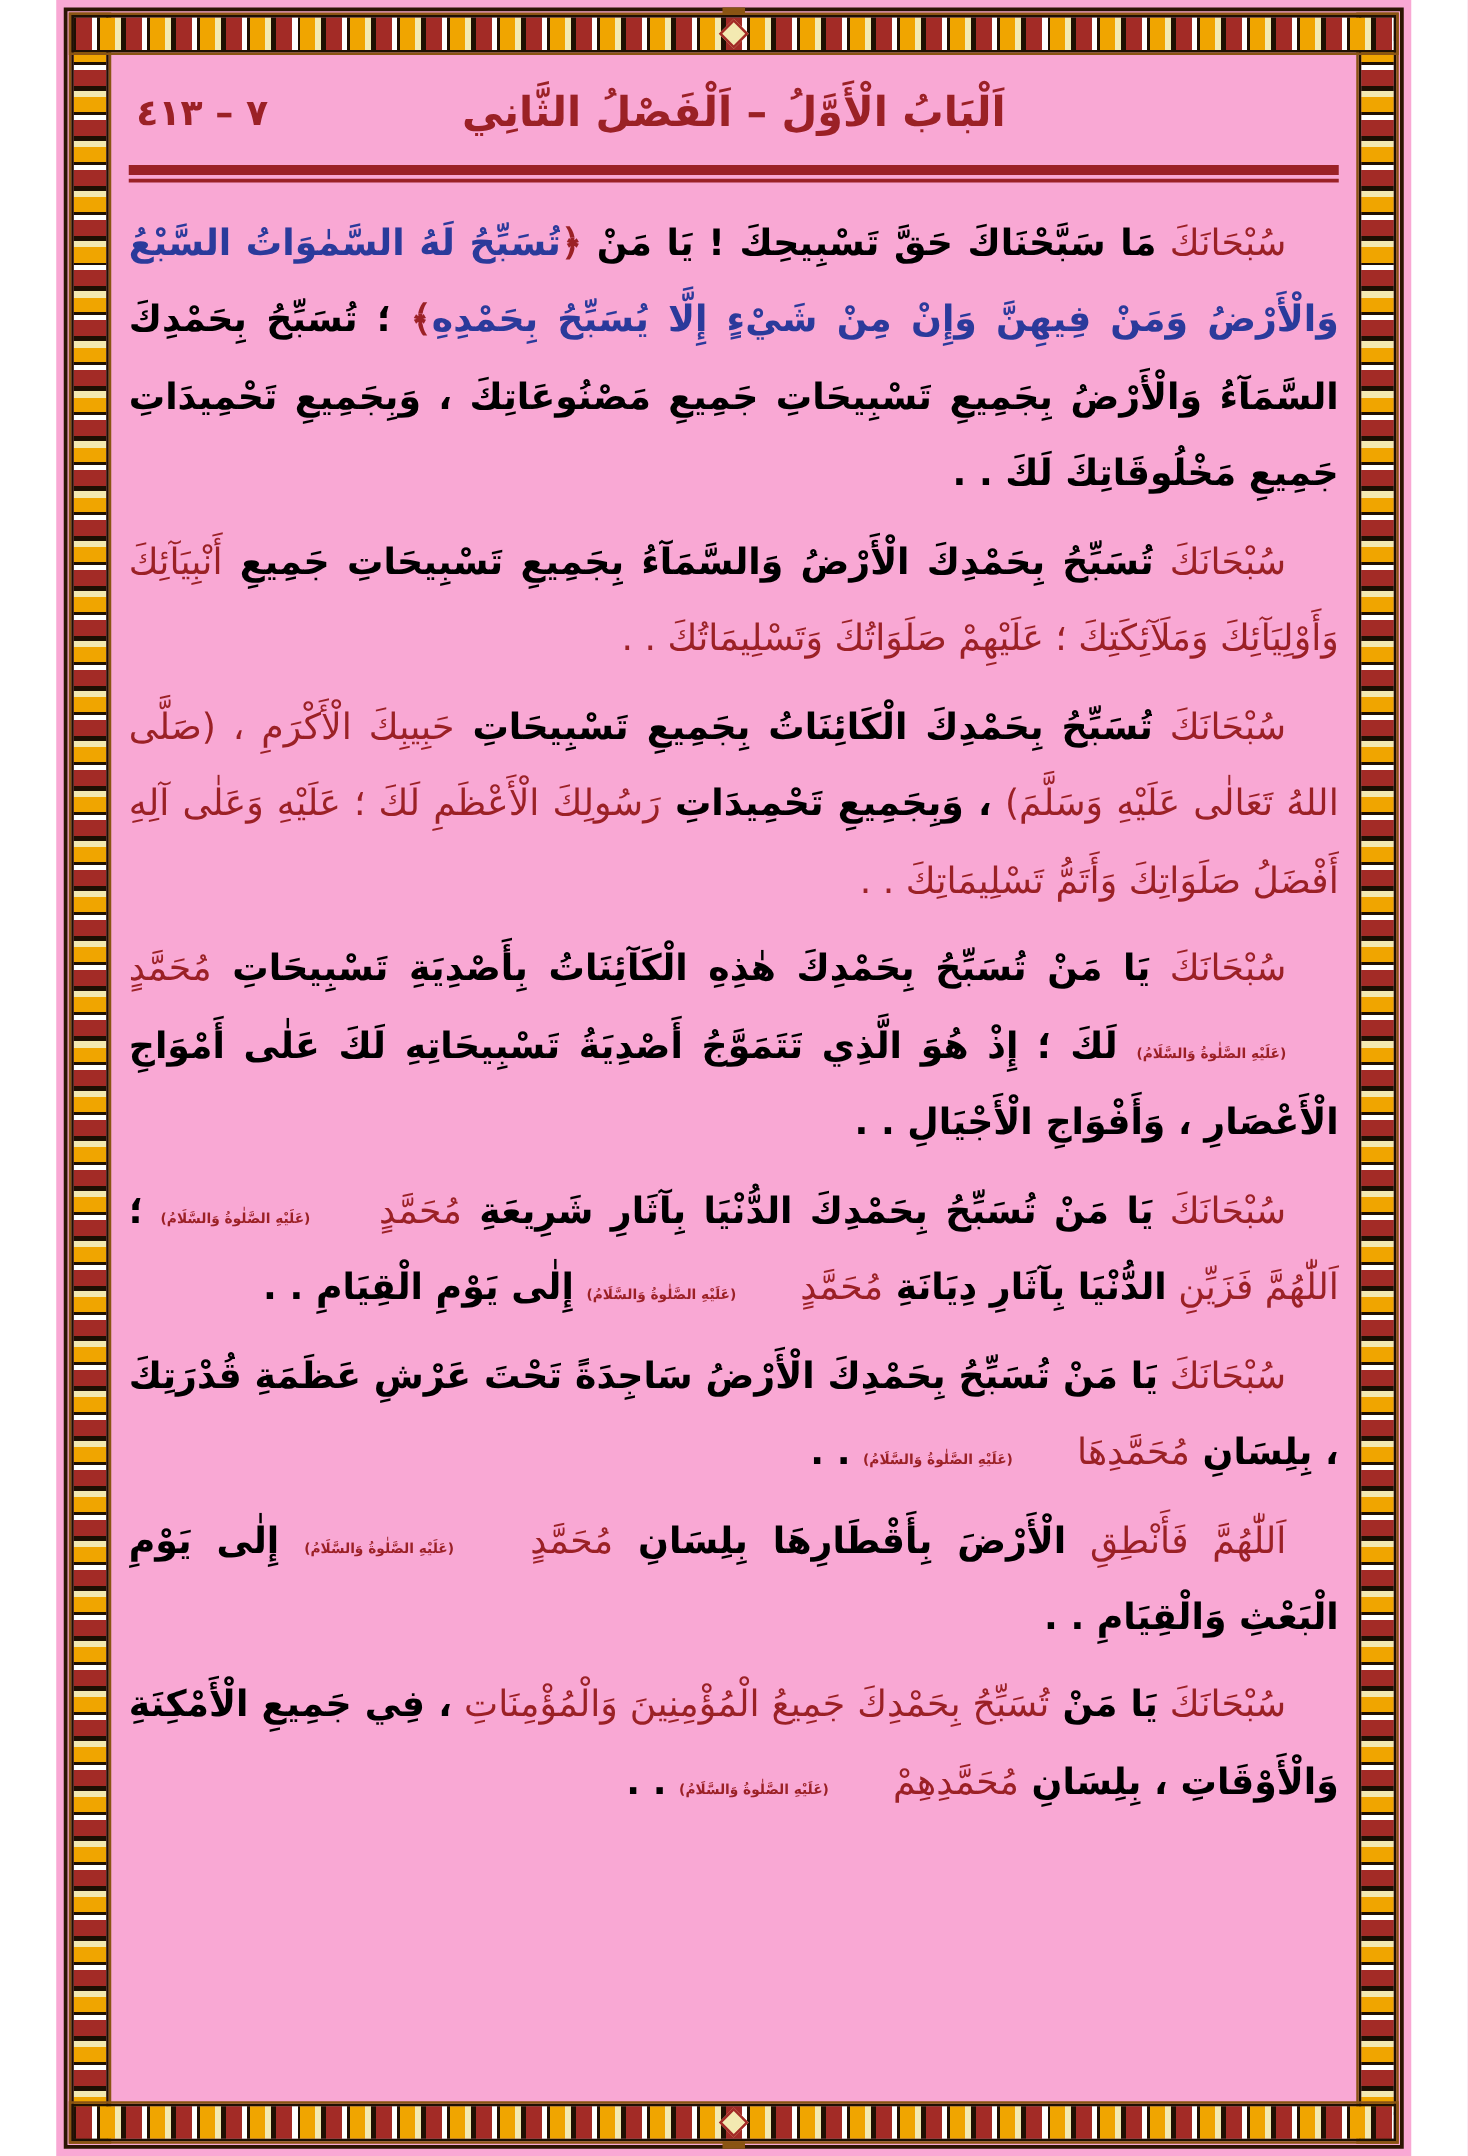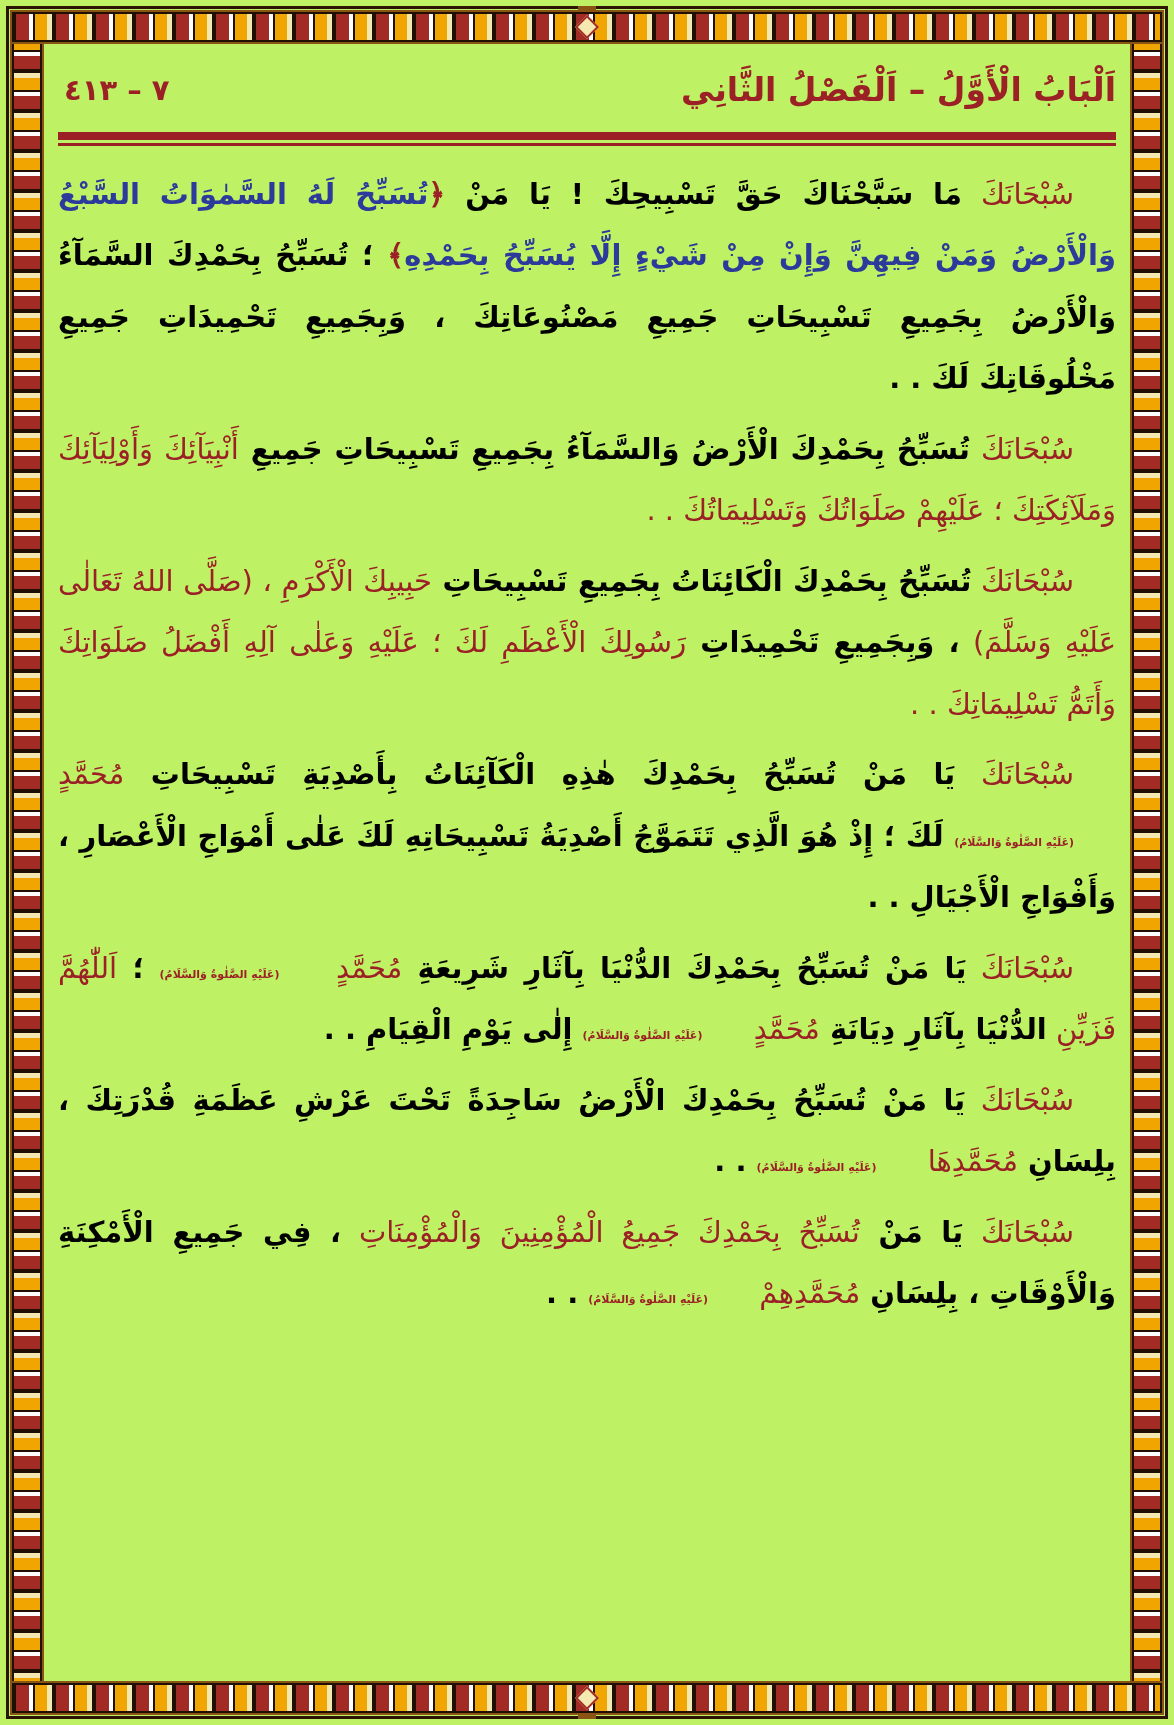--- a/index.html
+++ b/index.html
@@ -1,21 +1,21 @@
 <!DOCTYPE html>
 <html lang="ar" dir="rtl" style="--red: #9b2126; --blue: #2b3a9b; --black: #000000; --border-red: #a32b26; --border-gold: #f0a500; --border-cream: #f3e9b1; --border-brown: #8a5413;"><head>
 <meta charset="utf-8">
 <style>
   * { margin:0; padding:0; box-sizing:border-box; }
   html,body { background:#ffffff; }
   .page {
     position:relative;
-    width:1174px; height:1725px;
+    width:1084px; height:1725px;
     margin:0 auto;
-    background:#bef264;
+    background:#f9a8d4;
     font-family:"DejaVu Sans", sans-serif;
     overflow:hidden;
   }
   
   .outer-edge {
     position:absolute; inset:6px;
     border:3px solid #2b1403;
     pointer-events:none;
   }
   .band {
@@ -64,20 +64,21 @@
     width:18px; height:6px; transform:translateX(-50%);
     background:var(--border-brown);
   }
   
   .content {
     position:absolute; top:42px; bottom:42px; left:58px; right:58px;
     direction:rtl;
   }
   .header { position:relative; margin-top:28px; height:50px; }
   .page-title {
+    text-align:center;
     font-size:33px; font-weight:700;
     color:var(--red);
   }
   .page-number {
     position:absolute; left:6px; top:3px;
     font-size:29px; font-weight:700;
     color:var(--red);
     direction:rtl;
   }
   .rule-thick { height:8px; background:var(--red); margin-top:12px; }
@@ -120,16 +121,17 @@
     </div>
     <div class="rule-thick"></div>
     <div class="rule-thin"></div>
     <div class="body-text">
         <p class="para"><span class="seg red">سُبْحَانَكَ </span><span class="seg black">مَا سَبَّحْنَاكَ حَقَّ تَسْبِيحِكَ ! يَا مَنْ </span><span class="seg bracket">﴿</span><span class="seg blue">تُسَبِّحُ لَهُ السَّمٰوَاتُ السَّبْعُ وَالْأَرْضُ وَمَنْ فِيهِنَّ وَإِنْ مِنْ شَيْءٍ إِلَّا يُسَبِّحُ بِحَمْدِهِ</span><span class="seg bracket">﴾</span><span class="seg black"> ؛ تُسَبِّحُ بِحَمْدِكَ السَّمَآءُ وَالْأَرْضُ بِجَمِيعِ تَسْبِيحَاتِ جَمِيعِ مَصْنُوعَاتِكَ ، وَبِجَمِيعِ تَحْمِيدَاتِ جَمِيعِ مَخْلُوقَاتِكَ لَكَ . .</span></p>
         <p class="para"><span class="seg red">سُبْحَانَكَ </span><span class="seg black">تُسَبِّحُ بِحَمْدِكَ الْأَرْضُ وَالسَّمَآءُ بِجَمِيعِ تَسْبِيحَاتِ جَمِيعِ </span><span class="seg red">أَنْبِيَآئِكَ وَأَوْلِيَآئِكَ وَمَلَآئِكَتِكَ ؛ عَلَيْهِمْ صَلَوَاتُكَ وَتَسْلِيمَاتُكَ . .</span></p>
         <p class="para"><span class="seg red">سُبْحَانَكَ </span><span class="seg black">تُسَبِّحُ بِحَمْدِكَ الْكَائِنَاتُ بِجَمِيعِ تَسْبِيحَاتِ </span><span class="seg red">حَبِيبِكَ الْأَكْرَمِ ، (صَلَّى اللهُ تَعَالٰى عَلَيْهِ وَسَلَّمَ) </span><span class="seg black">، وَبِجَمِيعِ تَحْمِيدَاتِ </span><span class="seg red">رَسُولِكَ الْأَعْظَمِ لَكَ ؛ عَلَيْهِ وَعَلٰى آلِهِ أَفْضَلُ صَلَوَاتِكَ وَأَتَمُّ تَسْلِيمَاتِكَ . .</span></p>
         <p class="para"><span class="seg red">سُبْحَانَكَ </span><span class="seg black">يَا مَنْ تُسَبِّحُ بِحَمْدِكَ هٰذِهِ الْكَآئِنَاتُ بِأَصْدِيَةِ تَسْبِيحَاتِ </span><span class="seg red">مُحَمَّدٍ </span><span class="seg seal">(عَلَيْهِ الصَّلٰوةُ وَالسَّلَامُ)</span><span class="seg black"> لَكَ ؛ إِذْ هُوَ الَّذِي تَتَمَوَّجُ أَصْدِيَةُ تَسْبِيحَاتِهِ لَكَ عَلٰى أَمْوَاجِ الْأَعْصَارِ ، وَأَفْوَاجِ الْأَجْيَالِ . .</span></p>
         <p class="para"><span class="seg red">سُبْحَانَكَ </span><span class="seg black">يَا مَنْ تُسَبِّحُ بِحَمْدِكَ الدُّنْيَا بِآثَارِ شَرِيعَةِ </span><span class="seg red">مُحَمَّدٍ </span><span class="seg seal">(عَلَيْهِ الصَّلٰوةُ وَالسَّلَامُ)</span><span class="seg black"> ؛ </span><span class="seg red">اَللّٰهُمَّ فَزَيِّنِ </span><span class="seg black">الدُّنْيَا بِآثَارِ دِيَانَةِ </span><span class="seg red">مُحَمَّدٍ </span><span class="seg seal">(عَلَيْهِ الصَّلٰوةُ وَالسَّلَامُ)</span><span class="seg black"> إِلٰى يَوْمِ الْقِيَامِ . .</span></p>
         <p class="para"><span class="seg red">سُبْحَانَكَ </span><span class="seg black">يَا مَنْ تُسَبِّحُ بِحَمْدِكَ الْأَرْضُ سَاجِدَةً تَحْتَ عَرْشِ عَظَمَةِ قُدْرَتِكَ ، بِلِسَانِ </span><span class="seg red">مُحَمَّدِهَا </span><span class="seg seal">(عَلَيْهِ الصَّلٰوةُ وَالسَّلَامُ)</span><span class="seg black"> . .</span></p>
+        <p class="para"><span class="seg red">اَللّٰهُمَّ فَأَنْطِقِ </span><span class="seg black">الْأَرْضَ بِأَقْطَارِهَا بِلِسَانِ </span><span class="seg red">مُحَمَّدٍ </span><span class="seg seal">(عَلَيْهِ الصَّلٰوةُ وَالسَّلَامُ)</span><span class="seg black"> إِلٰى يَوْمِ الْبَعْثِ وَالْقِيَامِ . .</span></p>
         <p class="para"><span class="seg red">سُبْحَانَكَ </span><span class="seg black">يَا مَنْ </span><span class="seg red">تُسَبِّحُ بِحَمْدِكَ جَمِيعُ الْمُؤْمِنِينَ وَالْمُؤْمِنَاتِ </span><span class="seg black">، فِي جَمِيعِ الْأَمْكِنَةِ وَالْأَوْقَاتِ ، بِلِسَانِ </span><span class="seg red">مُحَمَّدِهِمْ </span><span class="seg seal">(عَلَيْهِ الصَّلٰوةُ وَالسَّلَامُ)</span><span class="seg black"> . .</span></p>
       </div>
   </div>
 </div>
 
 </body></html>

